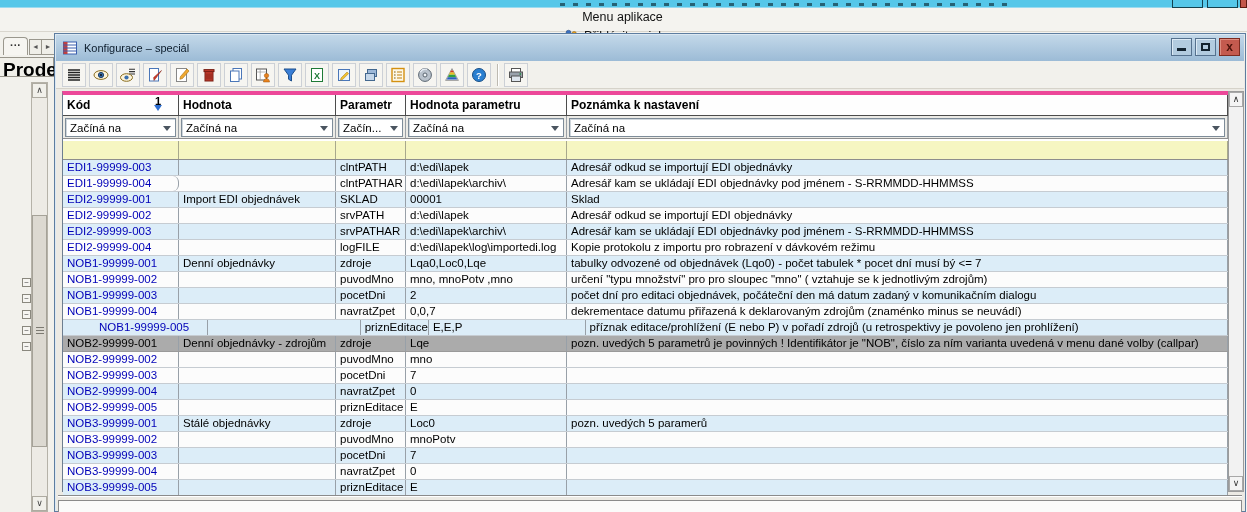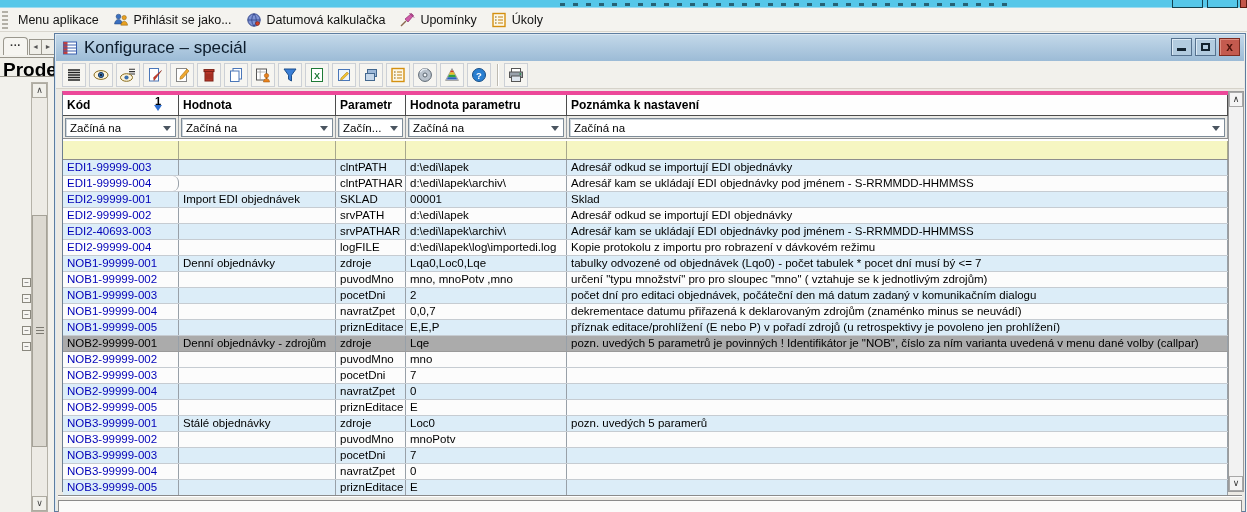--- a/index.html
+++ b/index.html
@@ -9,21 +9,21 @@
   
   #cyanbar { position:absolute; left:0; top:0; width:1247px; height:8px; background:#56c7e9; border-bottom:1px solid #9adaf0; }
   #cyanbar .clipmarks { position:absolute; left:560px; bottom:1px; width:450px; height:3px;
      background:repeating-linear-gradient(90deg,#17404e 0 5px,transparent 5px 13px); opacity:.75; }
   .appbtn { position:absolute; top:0; height:8px; width:31px; background:#56c7e9; border:1px solid #14414f; border-top:none; }
   .appbtn.b1 { left:1172px; } .appbtn.b2 { left:1207px; }
   .appbtn.b3 { left:1240px; width:7px; background:#c4564a; border-color:#5e1810; }
 
   
   #menubar { position:absolute; left:0; top:8px; width:1247px; height:24px; background:#f4f3ef;
-     border-bottom:1px solid #d9d6ce; display:flex; align-items:center; font-size:12.5px; color:#111; }
+     border-bottom:1px solid #d9d6ce; display:flex; align-items:center; font-size:12.5px; color:#111;flex-direction:column; }
   .grip { width:6px; height:18px; margin:0 4px 0 2px;
      background:repeating-linear-gradient(180deg,#b3b0a7 0 2px,transparent 2px 4px);
      background-size:2px 100%; background-repeat:repeat-y; background-position:0 0, 4px 0;
      border-left:2px dotted #b3b0a7; border-right:2px dotted #b3b0a7; }
   .mitem { display:flex; align-items:center; gap:5px; padding:2px 8px 2px 6px; height:22px; cursor:default; }
   .mitem svg { width:16px; height:16px; }
   #menubar .spacer { flex:1; }
   .mright { display:flex; align-items:center; margin-right:4px; }
   #user-name { margin-right:42px; }
   #date-label { margin-right:10px; }
@@ -49,21 +49,21 @@
      background:repeating-linear-gradient(180deg,#7c7a72 0 1px,transparent 1px 3px); }
   .expbox { position:absolute; left:22px; width:9px; height:9px; background:#f6f5f1; border:1px solid #8a887e;
      font-size:7px; line-height:6px; text-align:center; color:#333; }
 
   
   #childwin { position:absolute; left:54px; top:33px; width:1192px; height:479px; background:#eceae4;
      border:1px solid #5d7da0; box-shadow:inset 1px 1px 0 #dce8f2; }
   #wtitlebar { position:absolute; left:1px; top:1px; right:1px; height:26px;
      background:linear-gradient(#c3d8e9,#9cbbd6); display:flex; align-items:center; padding-left:6px; }
   #wtitlebar svg { width:16px; height:16px; margin-right:6px; }
-  #wtitle { font-size:17px; color:#0c1c2c; }
+  #wtitle { font-size:11px; color:#0c1c2c; }
   .wbtns { position:absolute; right:4px; top:3px; display:flex; gap:3px; }
   .wbtn { width:21px; height:18px; border:1px solid #55718e; background:#b2cbdf; box-shadow:inset 1px 1px 0 #dceaf5;
      position:relative; }
   .wbtn .ming { position:absolute; left:5px; bottom:4px; width:9px; height:3px; background:#12222f; }
   .wbtn .maxg { position:absolute; left:5px; top:4px; width:9px; height:8px; border:2px solid #12222f; }
   .wbtn.close { background:#c45a4e; border-color:#7c2b20; box-shadow:inset 1px 1px 0 #dd8d80;
      color:#4e120a; font-weight:bold; font-size:12px; text-align:center; line-height:16px; }
 
   
   #wtoolbar { position:absolute; left:1px; top:27px; right:1px; height:28px; background:#f2f1ec;
@@ -388,21 +388,21 @@
           <div class="dcell" style="width: 661px;">Sklad</div>
         </div>
         <div class="trow drow w">
           <div class="dcell kod" style="width: 116px;">EDI2-99999-002</div>
           <div class="dcell" style="width: 157px;"></div>
           <div class="dcell" style="width: 70px;">srvPATH</div>
           <div class="dcell" style="width: 161px;">d:\edi\lapek</div>
           <div class="dcell" style="width: 661px;">Adresář odkud se importují EDI objednávky</div>
         </div>
         <div class="trow drow b">
-          <div class="dcell kod" style="width: 116px;">EDI2-40693-003</div>
+          <div class="dcell kod" style="width: 116px;">EDI2-99999-003</div>
           <div class="dcell" style="width: 157px;"></div>
           <div class="dcell" style="width: 70px;">srvPATHAR</div>
           <div class="dcell" style="width: 161px;">d:\edi\lapek\archiv\</div>
           <div class="dcell" style="width: 661px;">Adresář kam se ukládají EDI objednávky pod jménem - S-RRMMDD-HHMMSS</div>
         </div>
         <div class="trow drow w">
           <div class="dcell kod" style="width: 116px;">EDI2-99999-004</div>
           <div class="dcell" style="width: 157px;"></div>
           <div class="dcell" style="width: 70px;">logFILE</div>
           <div class="dcell" style="width: 161px;">d:\edi\lapek\log\importedi.log</div>
@@ -430,21 +430,21 @@
           <div class="dcell" style="width: 661px;">počet dní pro editaci objednávek,  počáteční den má datum zadaný v komunikačním dialogu</div>
         </div>
         <div class="trow drow w">
           <div class="dcell kod" style="width: 116px;">NOB1-99999-004</div>
           <div class="dcell" style="width: 157px;"></div>
           <div class="dcell" style="width: 70px;">navratZpet</div>
           <div class="dcell" style="width: 161px;">0,0,7</div>
           <div class="dcell" style="width: 661px;">dekrementace datumu přiřazená k deklarovaným zdrojům (znaménko minus se neuvádí)</div>
         </div>
         <div class="trow drow b">
-          <div class="dcell kod" style="width: 116px;">NOB1-99999-005</div>
+          <div class="dcell kod" style="width: 116px; margin-left: 32px;">NOB1-99999-005</div>
           <div class="dcell" style="width: 157px;"></div>
           <div class="dcell" style="width: 70px;">priznEditace</div>
           <div class="dcell" style="width: 161px;">E,E,P</div>
           <div class="dcell" style="width: 661px;">příznak editace/prohlížení  (E nebo P)  v pořadí zdrojů  (u retrospektivy je  povoleno jen prohlížení)</div>
         </div>
         <div class="trow drow sel">
           <div class="dcell kod" style="width: 116px;">NOB2-99999-001</div>
           <div class="dcell" style="width: 157px;">Denní objednávky - zdrojům</div>
           <div class="dcell" style="width: 70px;">zdroje</div>
           <div class="dcell" style="width: 161px;">Lqe</div>

